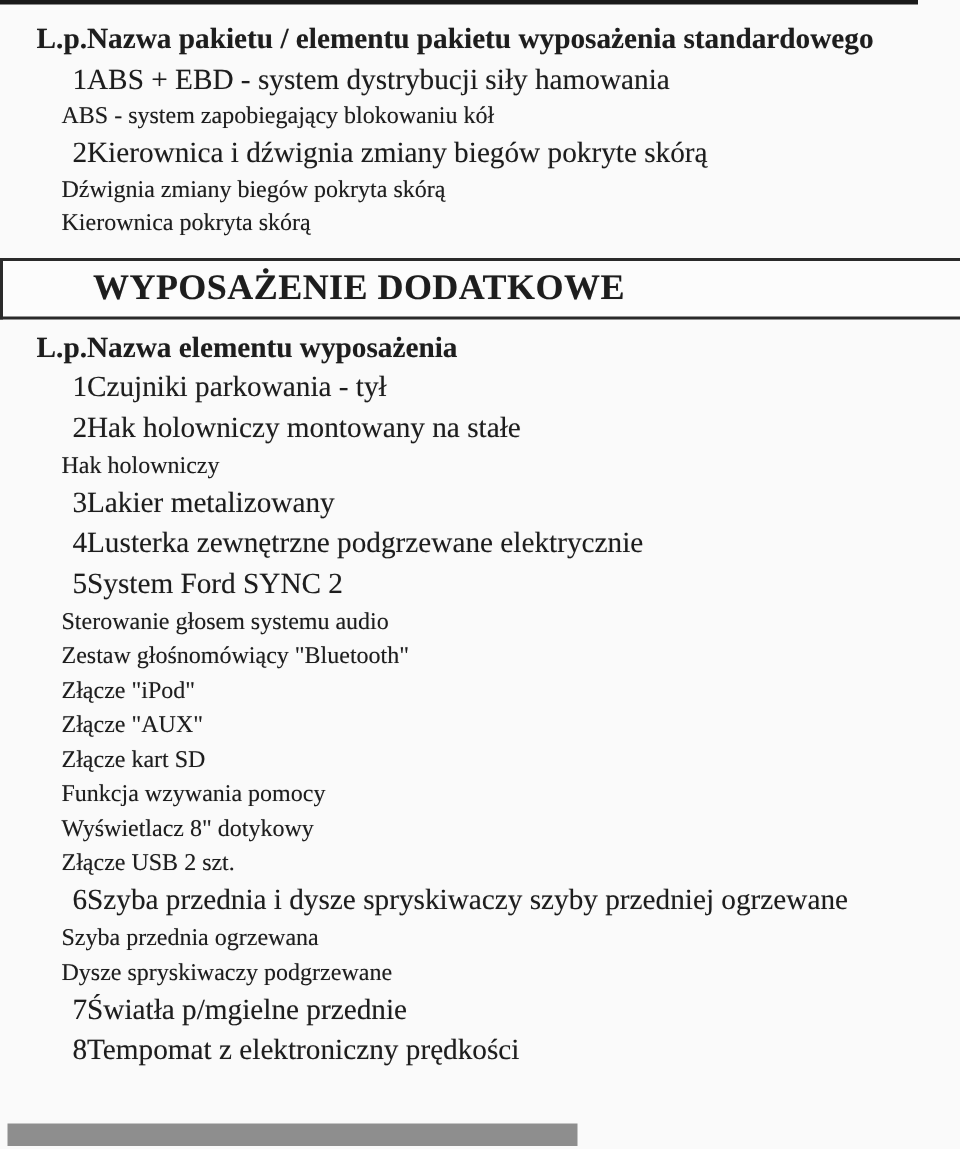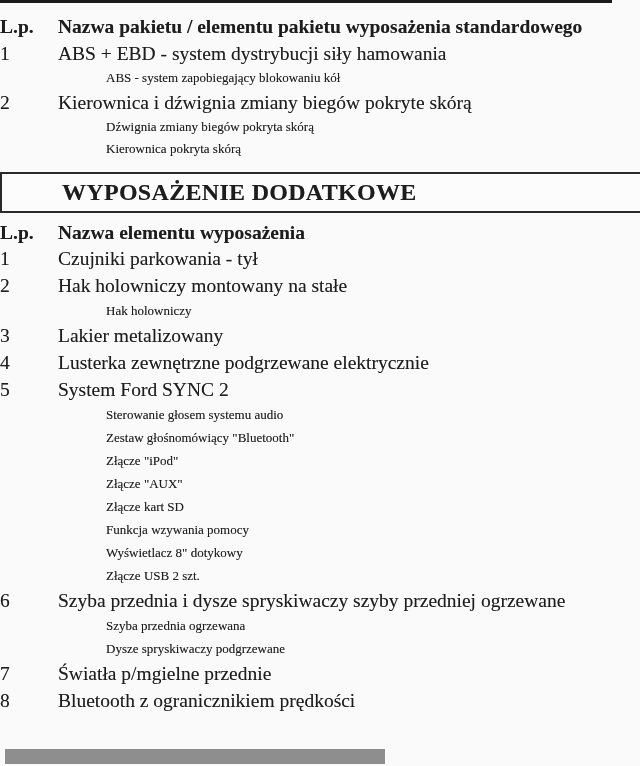--- a/index.html
+++ b/index.html
@@ -26,35 +26,35 @@
   }
   .s1 { padding-top: 14px; }
   .hdr-row {
     display: flex;
     font-weight: bold;
     font-size: 19.5px;
     line-height: 26px;
   }
   .col-num {
     flex: 0 0 58px;
-    text-align: left;
+    text-align: right;
   }
   .col-name {
     flex: 1;
     padding-right: 23px;
   }
   .item-row {
     display: flex;
     font-size: 19.5px;
     line-height: 27px;
   }
   .sub-row {
-    font-size: 13px;
+    font-size: 16px;
     line-height: 22px;
-    padding-left: 106px;
+    padding-left: 41px;
   }
   .section-box {
     margin-top: 12px;
     margin-right: -4px;
     border: 2.5px solid #2a2a2a;
     border-right: none;
     height: 37px;
     display: flex;
     align-items: center;
     padding-left: 60px;
@@ -155,19 +155,19 @@
     <div class="sub-row">Szyba przednia ogrzewana</div>
     <div class="sub-row">Dysze spryskiwaczy podgrzewane</div>
 
     <div class="item-row">
       <div class="col-num">7</div>
       <div class="col-name">Światła p/mgielne przednie</div>
     </div>
 
     <div class="item-row">
       <div class="col-num">8</div>
-      <div class="col-name">Bluetooth z ogranicznikiem prędkości</div>
+      <div class="col-name">Tempomat z elektroniczny prędkości</div>
     </div>
   </section>
 
   <div class="gray-bar"></div>
 
 </div>
 
 </body></html>

